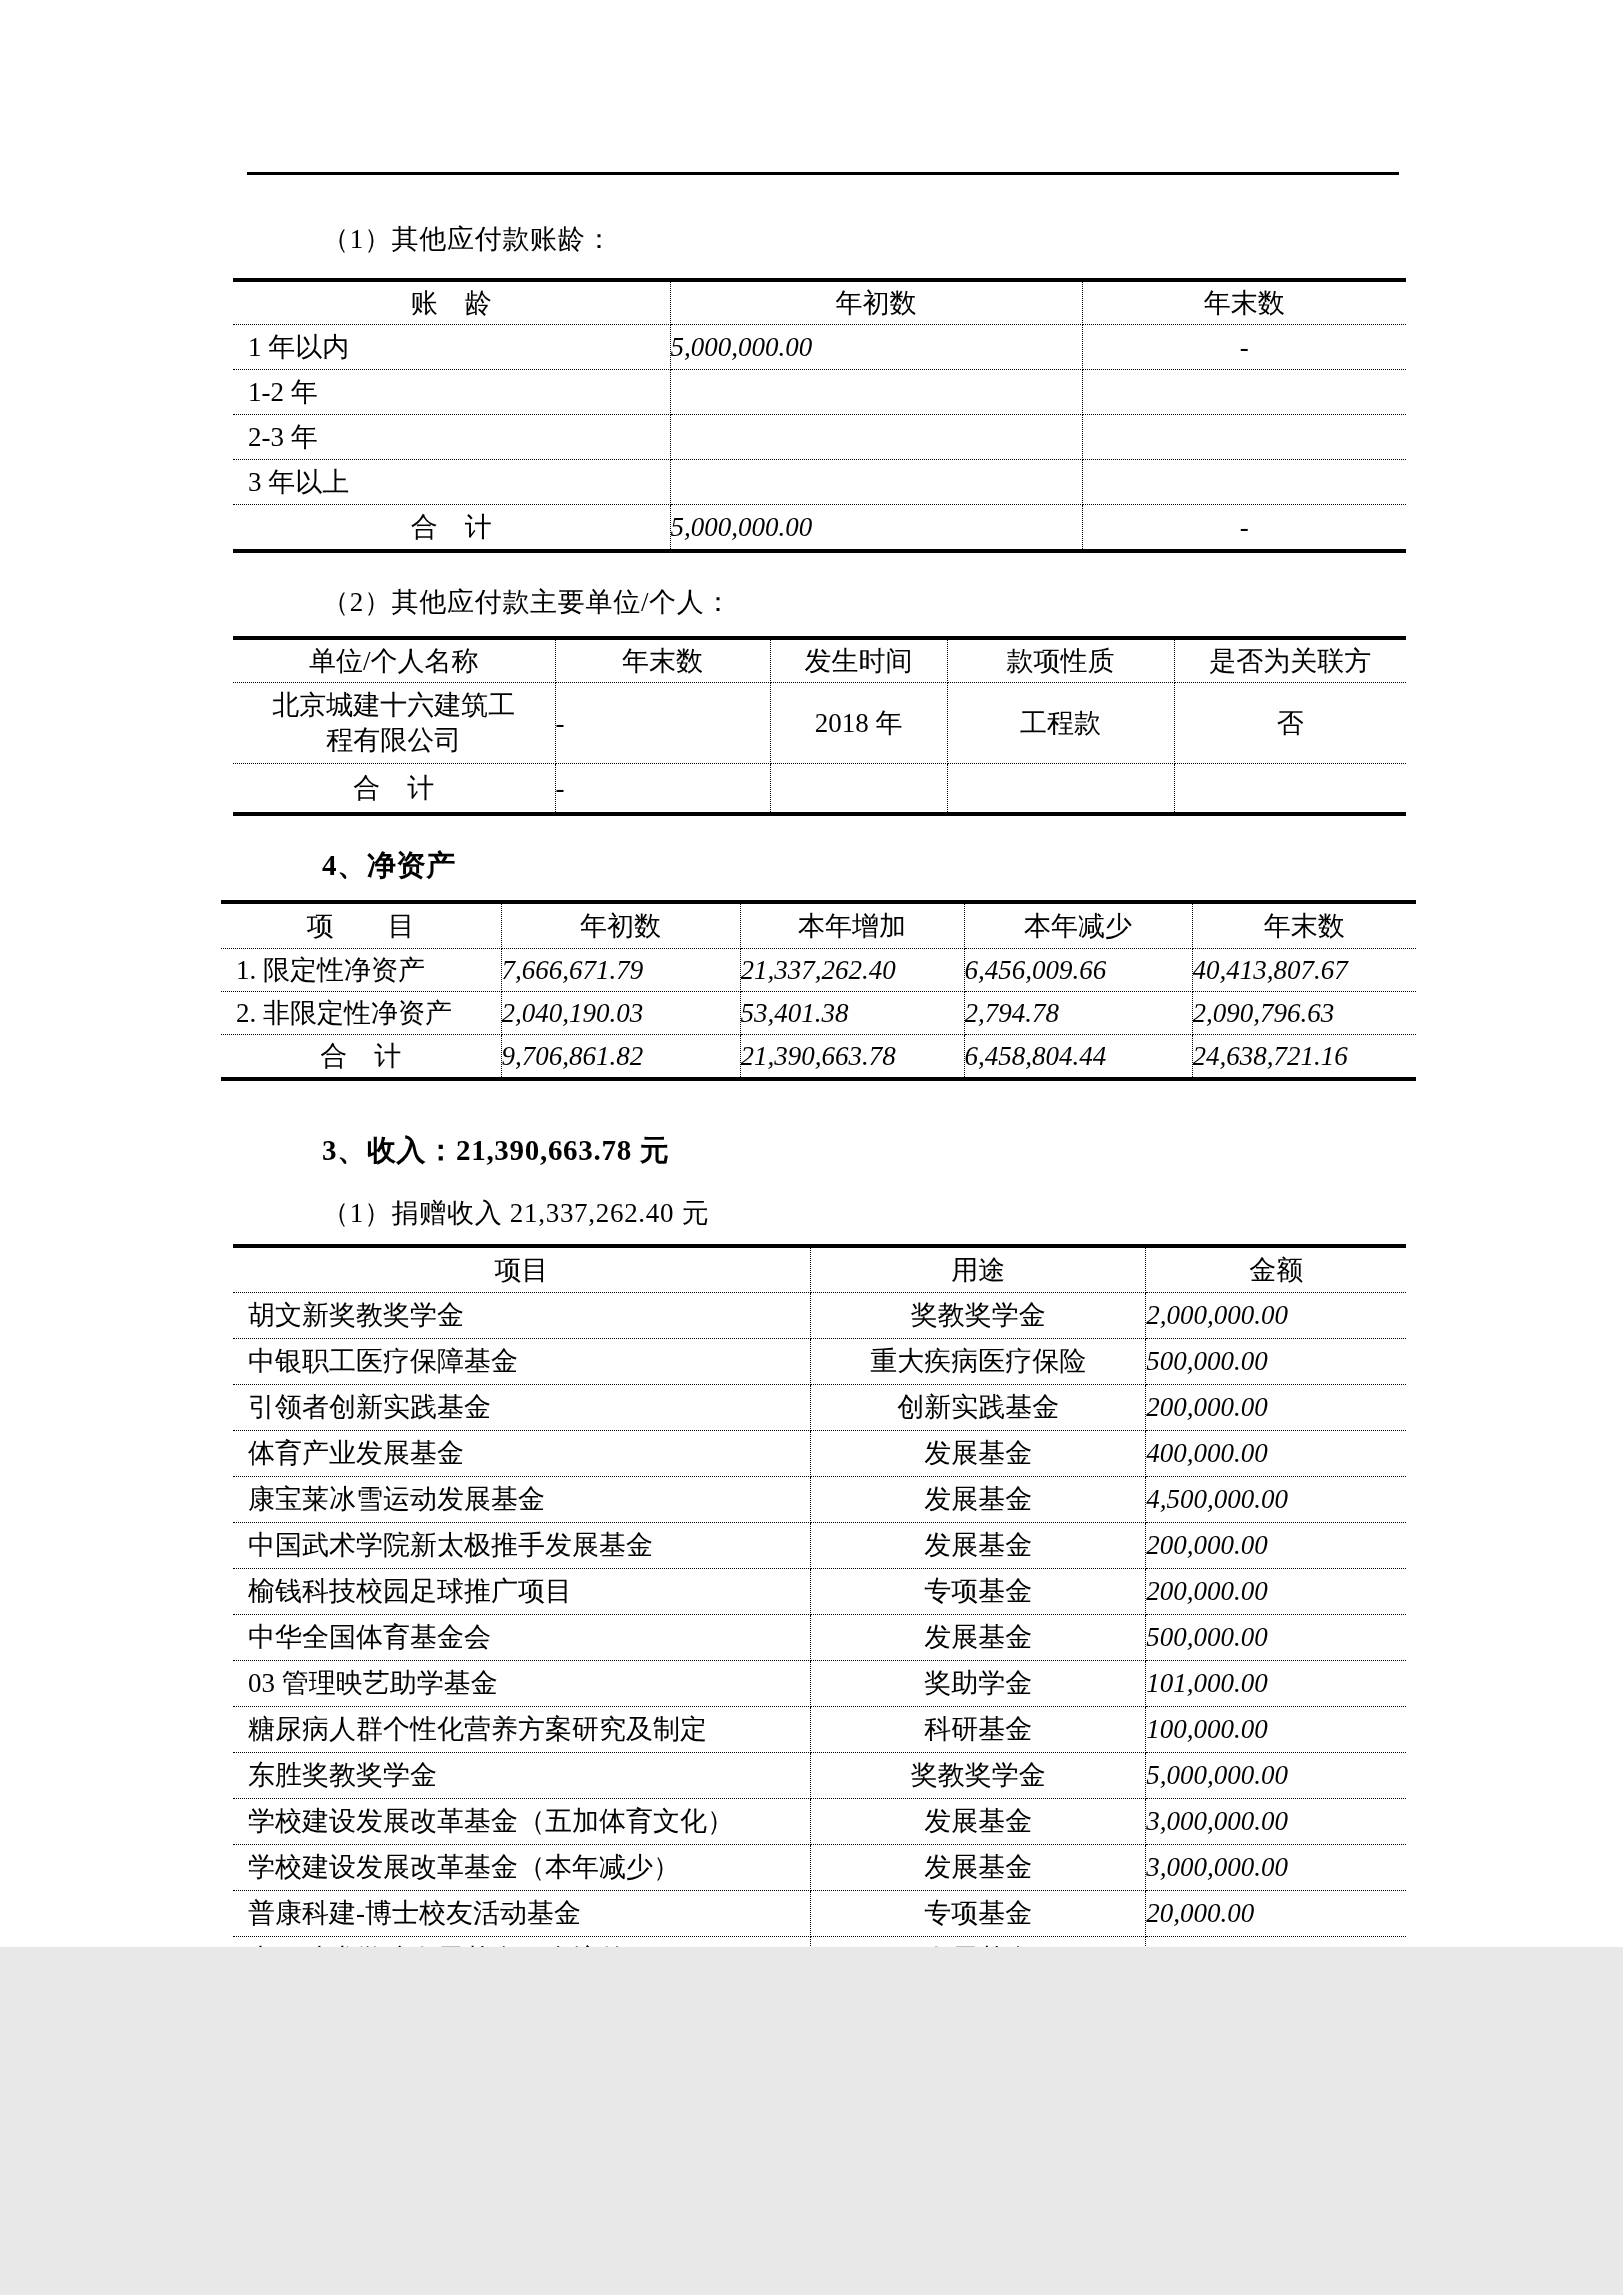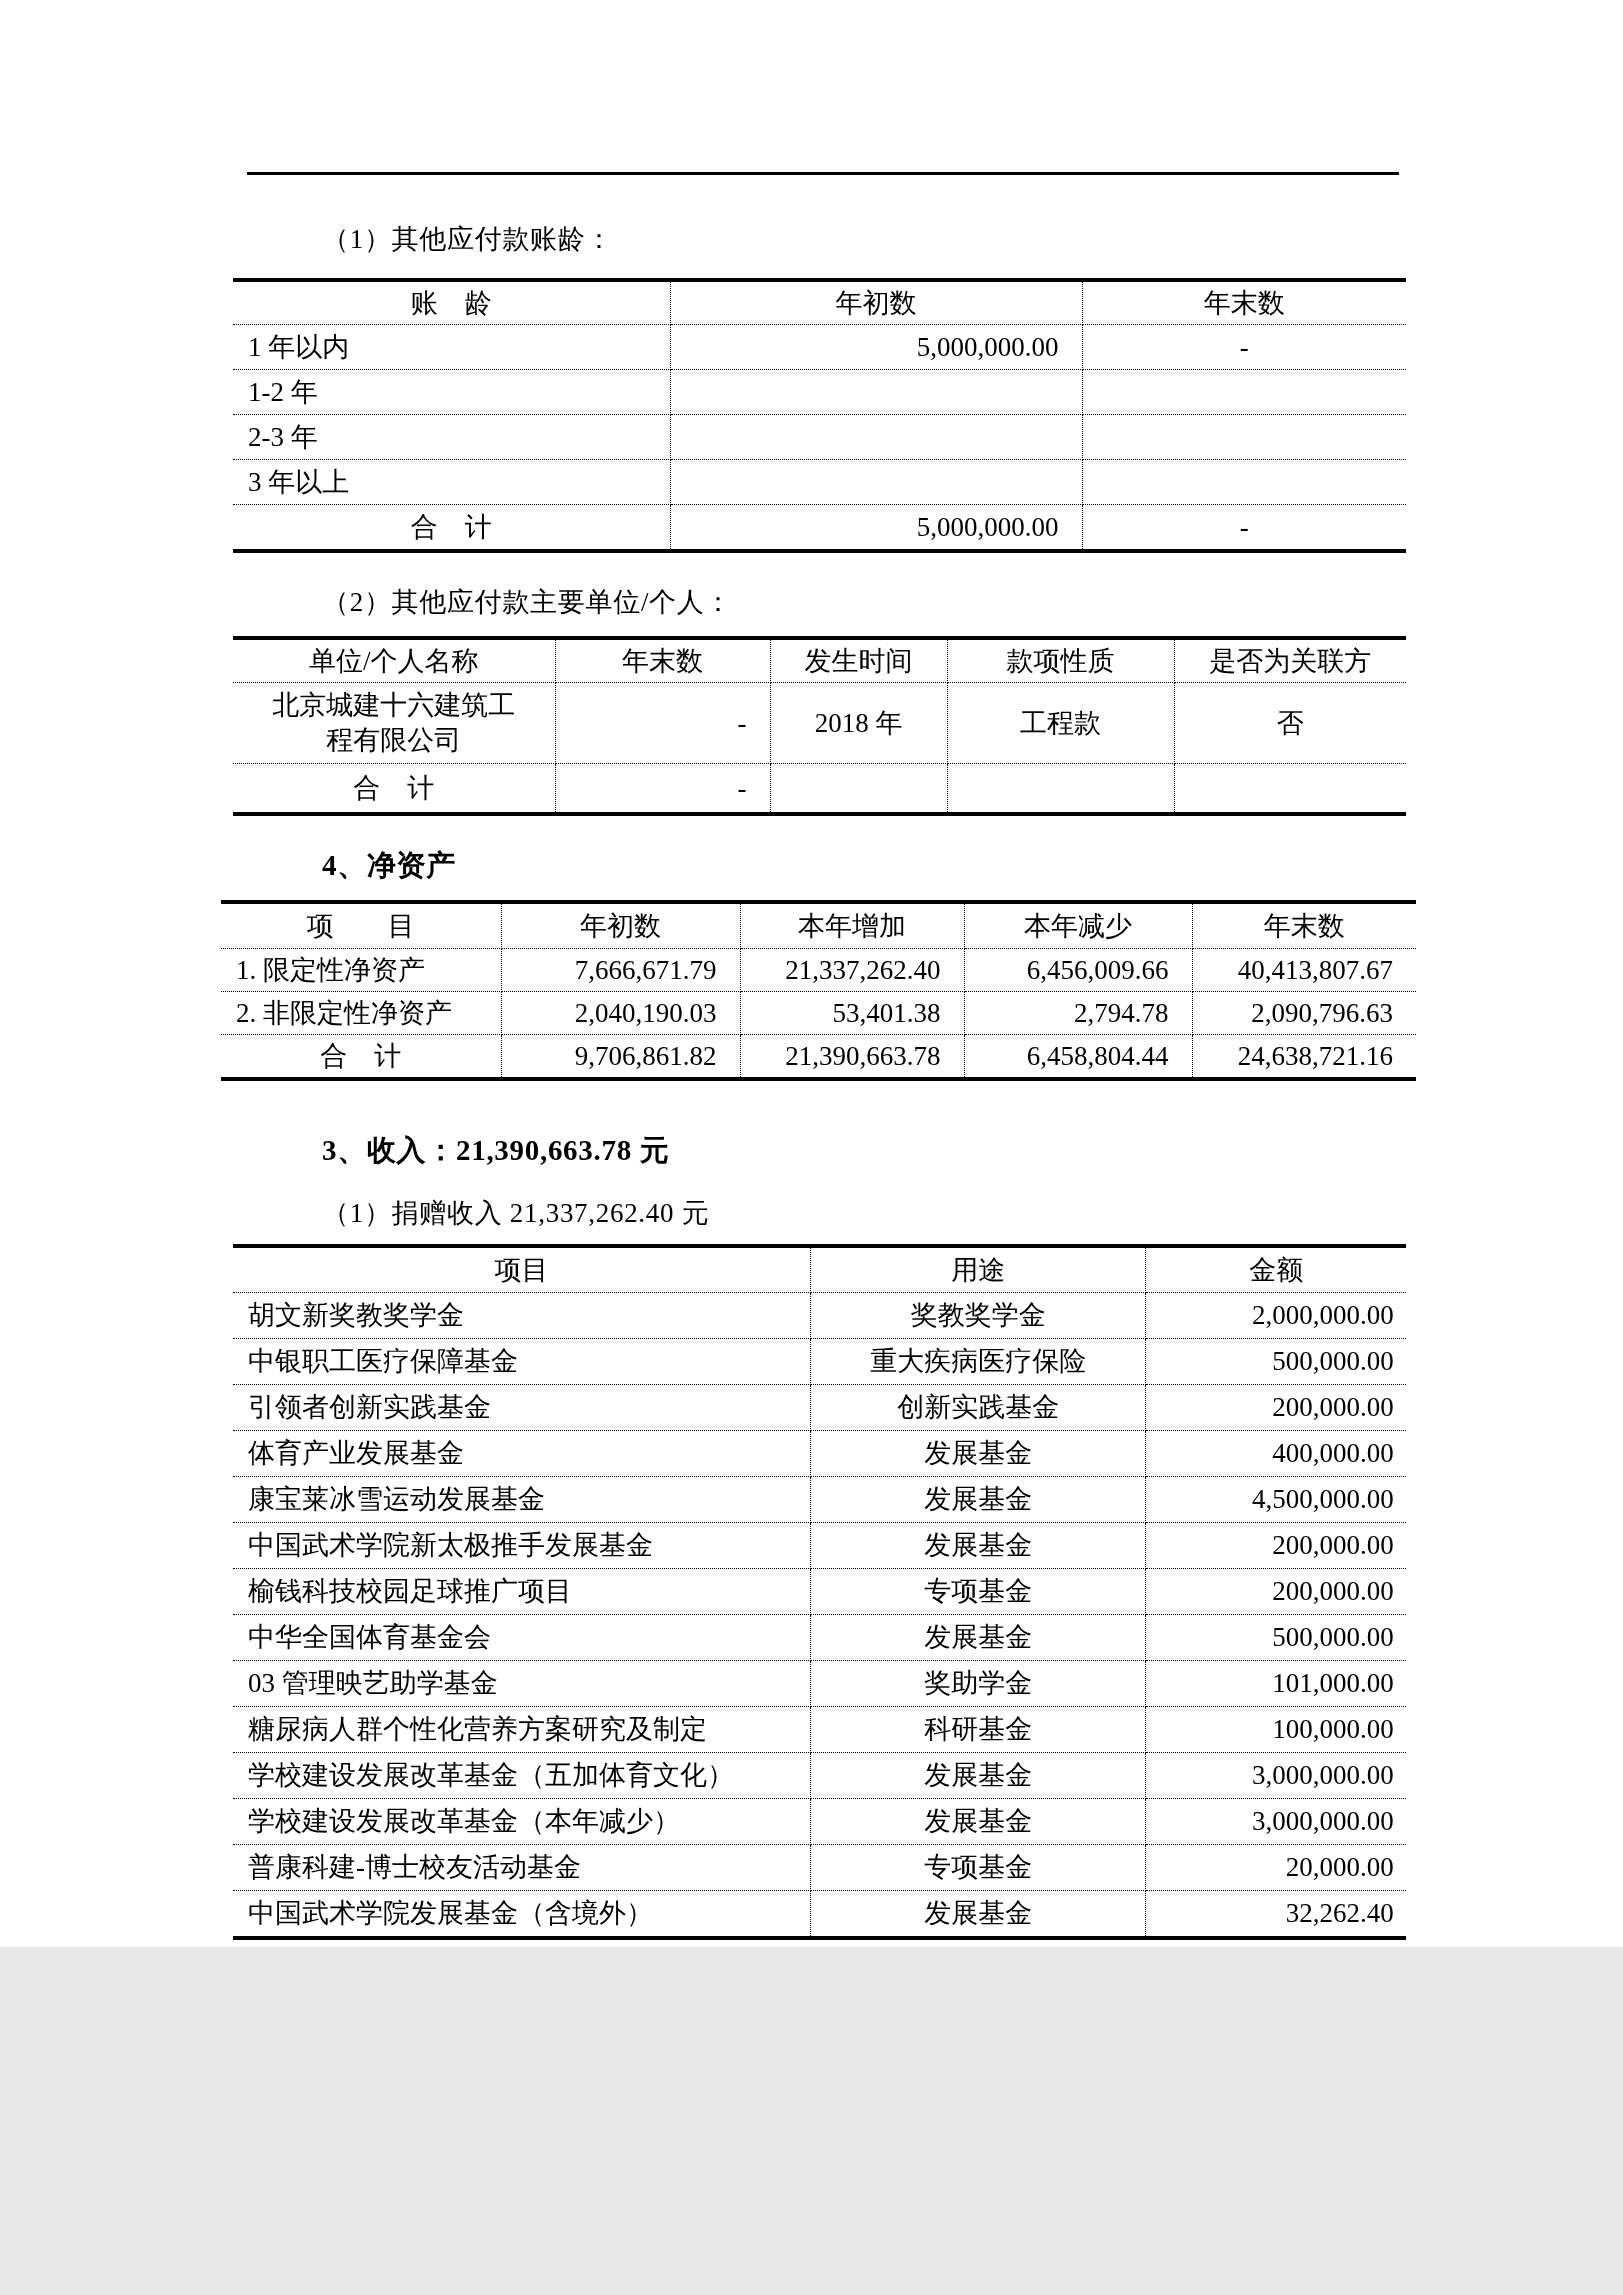--- a/index.html
+++ b/index.html
@@ -25,21 +25,21 @@
   }
   .doc-table th,.doc-table td{
     font-weight:normal;font-size:27px;line-height:35px;
     padding:0;vertical-align:middle;color:#000;
     white-space:pre-line;overflow:hidden;
   }
   .doc-table th{text-align:center;border-bottom:1.4px dotted #000;}
   .doc-table tbody tr:not(:last-child) td{border-bottom:1.4px dotted #000;}
   .doc-table th:not(:last-child),.doc-table td:not(:last-child){border-right:1.4px dotted #000;}
   .doc-table td.a-left{text-align:left;padding-left:15px;}
-  .doc-table td.a-right{text-align:right;padding-right:23px;}
+  .doc-table td.a-right{text-align:left;padding-right:23px;font-style:italic;}
   .doc-table td.a-center{text-align:center;}
   
   #table-aging{left:233px;top:278px;width:1173px;}
   #table-aging th{height:42px}
   #table-aging td{height:44px}
   #table-entities{left:233px;top:636px;width:1173px;}
   #table-entities th{height:42px}
   #table-entities tbody tr:first-child td{height:80px}
   #table-entities tbody tr:last-child td{height:48px}
   #table-netassets{left:221px;top:900px;width:1195px;}
@@ -256,20 +256,25 @@
             <td class="a-left">03 管理映艺助学基金</td>
             <td class="a-center">奖助学金</td>
             <td class="a-right">101,000.00</td>
           </tr>
           <tr>
             <td class="a-left">糖尿病人群个性化营养方案研究及制定</td>
             <td class="a-center">科研基金</td>
             <td class="a-right">100,000.00</td>
           </tr>
           <tr>
+            <td class="a-left">东胜奖教奖学金</td>
+            <td class="a-center">奖教奖学金</td>
+            <td class="a-right">5,000,000.00</td>
+          </tr>
+          <tr>
             <td class="a-left">学校建设发展改革基金（五加体育文化）</td>
             <td class="a-center">发展基金</td>
             <td class="a-right">3,000,000.00</td>
           </tr>
           <tr>
             <td class="a-left">学校建设发展改革基金（本年减少）</td>
             <td class="a-center">发展基金</td>
             <td class="a-right">3,000,000.00</td>
           </tr>
           <tr>

